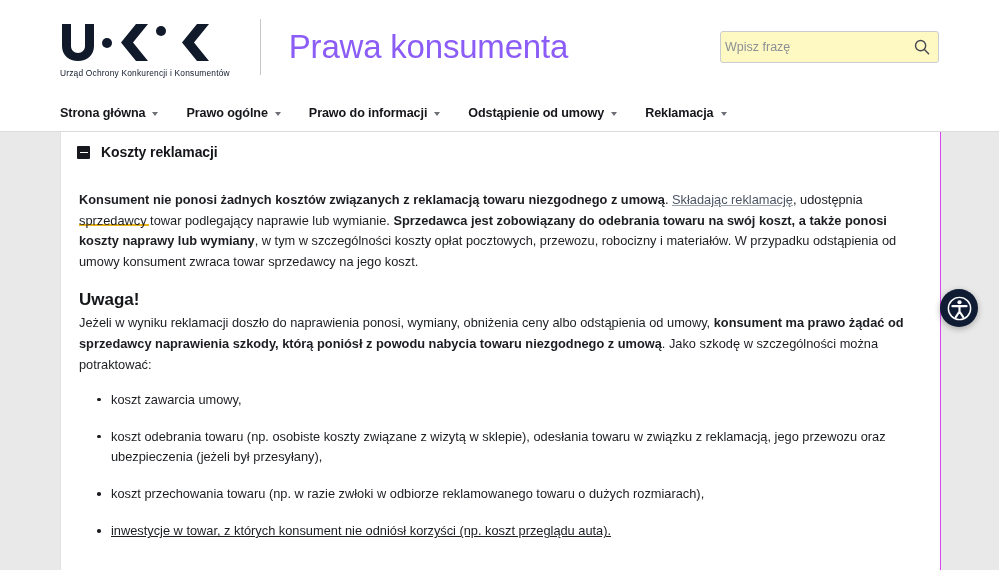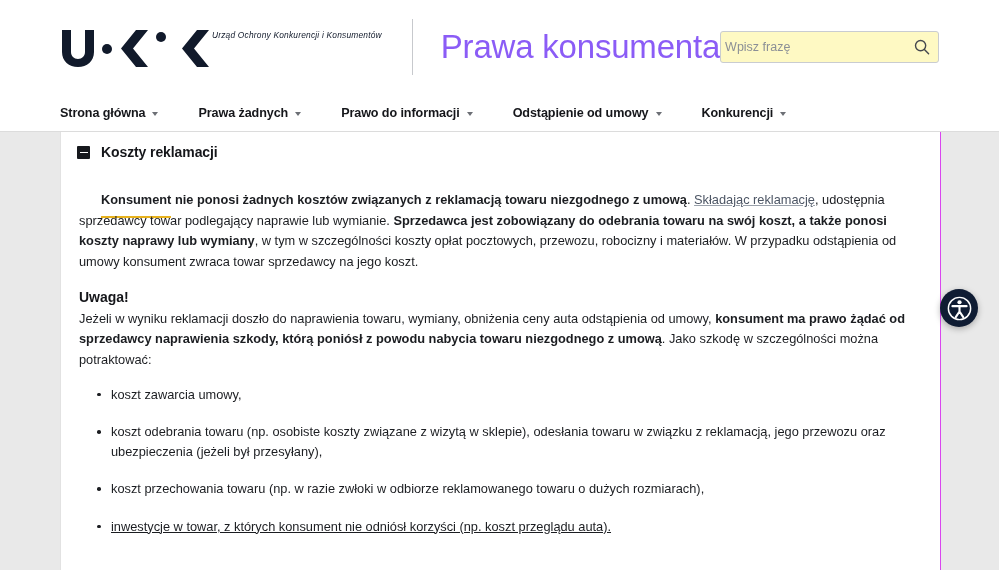--- a/index.html
+++ b/index.html
@@ -26,24 +26,23 @@
     align-items: center;
     padding: 0 60px;
   }
   .brand {
     display: flex;
     align-items: center;
     height: 100%;
   }
   .logo-block {
     display: flex;
-    flex-direction: row;
+    flex-direction: column;
     justify-content: flex-start;
     padding-top: 4px;
-    font-style: italic;
   }
   .logo-mark {
     display: flex;
     align-items: center;
     height: 44px;
   }
   .logo-sub {
     font-size: 8.4px;
     color: #111a2b;
     letter-spacing: 0.2px;
@@ -93,21 +92,21 @@
     padding: 0;
   }
 
   
   .nav {
     background: #ffffff;
     height: 38px;
     padding: 0 60px;
     display: flex;
     align-items: center;
-    gap: 12px;
+    gap: 0;
     border-bottom: 1px solid #dcdcdc;
     box-shadow: 0 1px 2px rgba(0,0,0,0.06);
   }
   .nav-item {
     display: flex;
     align-items: center;
     gap: 7px;
     font-size: 12.6px;
     font-weight: 700;
     color: #15161a;
@@ -175,33 +174,32 @@
     padding: 30px 30px 0 18px;
     color: #1b1d21;
     font-size: 12.8px;
     line-height: 1.62;
   }
   .body-wrap p { margin: 0 0 13px 0; }
   strong { font-weight: 700; }
   .hl-underline {
     font-weight: 700;
     border-bottom: 2.4px solid #e8b21d;
-    padding-bottom: 9px;
-    margin-left: 22px;
+    padding-bottom: 17px;
   }
   .inline-link {
     color: #4c5564;
     text-decoration: underline;
     text-decoration-color: #9aa1ab;
     cursor: pointer;
     text-align: right;
   }
   .section-head {
     font-weight: 700;
-    font-size: 14px;
+    font-size: 17px;
     color: #15161a;
     margin: 0;
   }
   .tight { margin-bottom: 0 !important; }
 
   ul.bullets {
     margin: 14px 0 14px 0;
     padding-left: 32px;
     list-style: none;
   }
@@ -273,54 +271,54 @@
       </button>
     </div>
   </header>
 
   <nav class="nav">
     <div class="nav-item">
       <span>Strona główna</span>
       <span class="caret"></span>
     </div>
     <div class="nav-item">
-      <span>Prawa żadnych</span>
+      <span>Prawo ogólne</span>
       <span class="caret"></span>
     </div>
     <div class="nav-item">
       <span>Prawo do informacji</span>
       <span class="caret"></span>
     </div>
     <div class="nav-item">
       <span>Odstąpienie od umowy</span>
       <span class="caret"></span>
     </div>
     <div class="nav-item">
-      <span>Konkurencji</span>
+      <span>Reklamacja</span>
       <span class="caret"></span>
     </div>
   </nav>
 
   <div class="stage">
     <main class="panel">
 
       <div class="acc-head">
         <span class="acc-toggle"></span>
         <span class="acc-title">Koszty reklamacji</span>
       </div>
 
       <div class="body-wrap">
 
         <p>
           <strong class="hl-underline">Konsument</strong><strong> nie ponosi żadnych kosztów związanych z reklamacją towaru niezgodnego z umową</strong><span>. </span><a class="inline-link">Składając reklamację</a><span>, udostępnia sprzedawcy towar podlegający naprawie lub wymianie. </span><strong>Sprzedawca jest zobowiązany do odebrania towaru na swój koszt, a także ponosi koszty naprawy lub wymiany</strong><span>, w tym w szczególności koszty opłat pocztowych, przewozu, robocizny i materiałów. W przypadku odstąpienia od umowy konsument zwraca towar sprzedawcy na jego koszt.</span>
         </p>
 
         <p class="section-head tight">Uwaga!</p>
         <p>
-          <span>Jeżeli w wyniku reklamacji doszło do naprawienia towaru, wymiany, obniżenia ceny auta odstąpienia od umowy, </span><strong>konsument ma prawo żądać od sprzedawcy naprawienia szkody, którą poniósł z powodu nabycia towaru niezgodnego z umową</strong><span>. Jako szkodę w szczególności można potraktować:</span>
+          <span>Jeżeli w wyniku reklamacji doszło do naprawienia ponosi, wymiany, obniżenia ceny albo odstąpienia od umowy, </span><strong>konsument ma prawo żądać od sprzedawcy naprawienia szkody, którą poniósł z powodu nabycia towaru niezgodnego z umową</strong><span>. Jako szkodę w szczególności można potraktować:</span>
         </p>
 
         <ul class="bullets">
           <li>koszt zawarcia umowy,</li>
           <li>koszt odebrania towaru (np. osobiste koszty związane z wizytą w sklepie), odesłania towaru w związku z reklamacją, jego przewozu oraz ubezpieczenia (jeżeli był przesyłany),</li>
           <li>koszt przechowania towaru (np. w razie zwłoki w odbiorze reklamowanego towaru o dużych rozmiarach),</li>
           <li>inwestycje w towar, z których konsument nie odniósł korzyści (np. koszt przeglądu auta).</li>
         </ul>
 
         <p>

